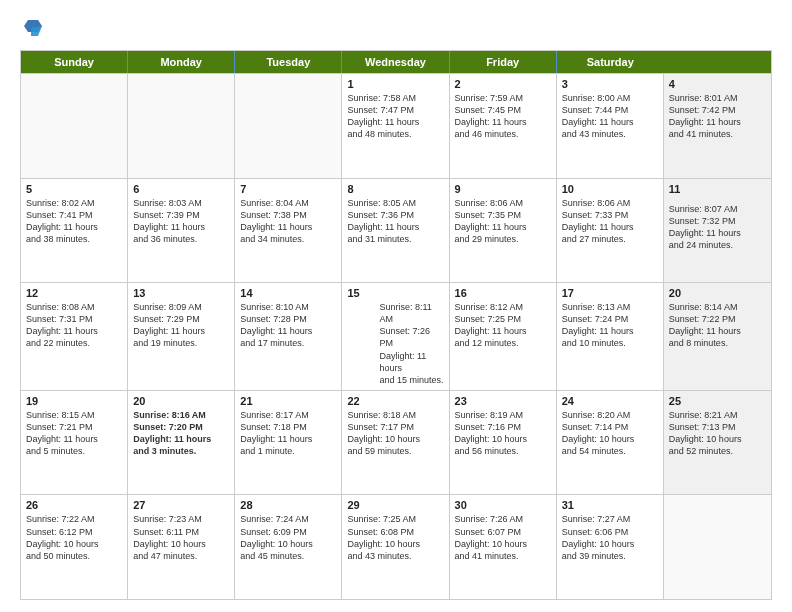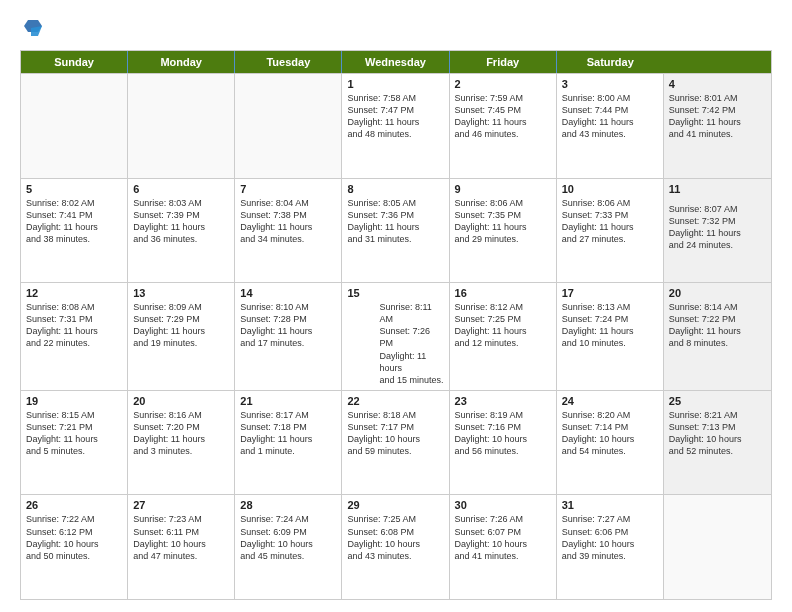--- a/index.html
+++ b/index.html
@@ -285,21 +285,21 @@
         <div class="cal-row">
           <div class="cal-cell">
             <div class="day-num">19</div>
             <div class="cell-text" style="white-space: pre-line;">Sunrise: 8:15 AM
 Sunset: 7:21 PM
 Daylight: 11 hours
 and 5 minutes.</div>
           </div>
           <div class="cal-cell">
             <div class="day-num">20</div>
-            <div class="cell-text" style="white-space: pre-line;">Sunrise: 8:16 AM
+            <div class="cell-text" style="white-space: pre-line; font-weight: bold;">Sunrise: 8:16 AM
 Sunset: 7:20 PM
 Daylight: 11 hours
 and 3 minutes.</div>
           </div>
           <div class="cal-cell">
             <div class="day-num">21</div>
             <div class="cell-text" style="white-space: pre-line;">Sunrise: 8:17 AM
 Sunset: 7:18 PM
 Daylight: 11 hours
 and 1 minute.</div>

